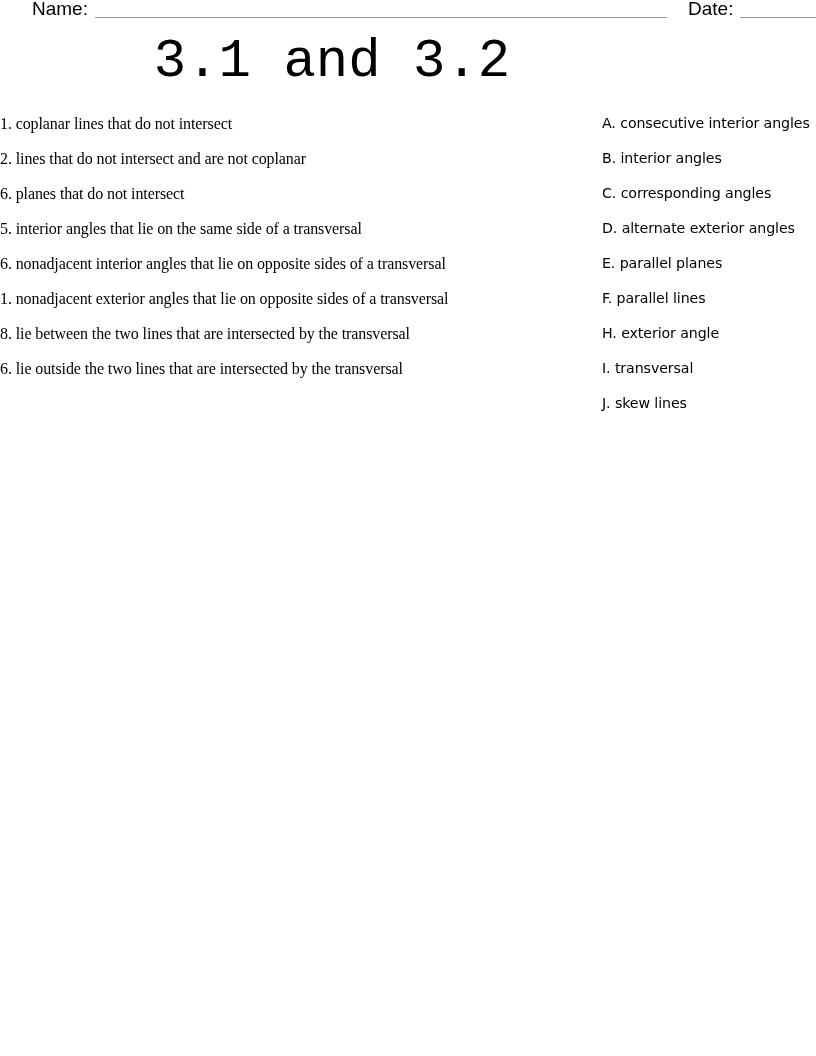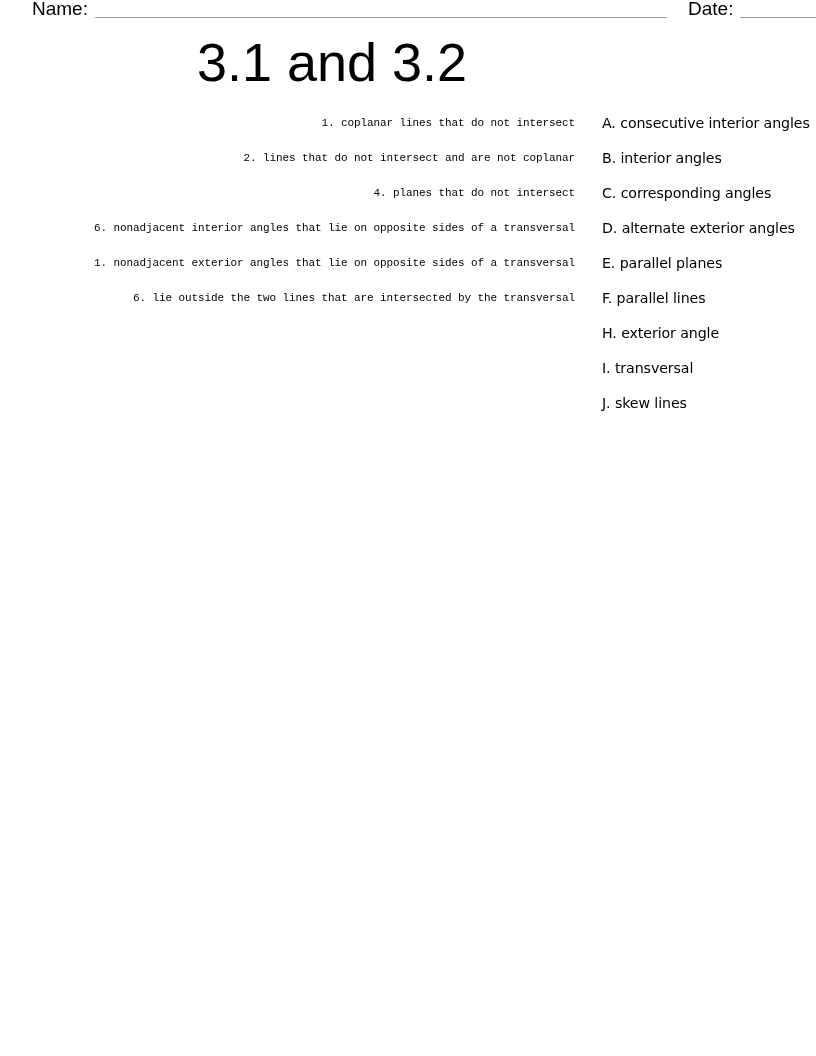--- a/index.html
+++ b/index.html
@@ -48,36 +48,35 @@
       top: 17px;
       width: 76px;
       border-bottom: 1px solid #9a9a9a;
     }
     .title {
       position: absolute;
       top: 28px;
       left: 0;
       width: 664px;
       text-align: center;
-      font-family: Liberation Sans, sans-serif;
+      font-family: Liberation Mono, monospace;
       font-size: 54px;
       line-height: 68px;
       font-weight: normal;
       margin: 0;
     }
     .questions {
       position: absolute;
       left: 0;
       top: 112px;
       width: 575px;
-      font-family: Liberation Mono, monospace;
-      font-size: 11px;
+      font-family: Liberation Serif, serif;
+      font-size: 16px;
       line-height: 23px;
       letter-spacing: -0.1px;
-      text-align: right;
     }
     .question {
       margin: 0 0 12px 0;
     }
     .answers {
       position: absolute;
       left: 602px;
       top: 112px;
       width: 214px;
       font-family: "DejaVu Sans", sans-serif;
@@ -98,23 +97,25 @@
   <div class="name-line"></div>
   <span class="date-label">Date:</span>
   <div class="date-line"></div>
 </div>
 
 <h1 class="title">3.1 and 3.2</h1>
 
 <div class="questions">
   <div class="question">1. coplanar lines that do not intersect</div>
   <div class="question">2. lines that do not intersect and are not coplanar</div>
-  <div class="question">4. planes that do not intersect</div>
+  <div class="question">6. planes that do not intersect</div>
+  <div class="question">5. interior angles that lie on the same side of a transversal</div>
   <div class="question">6. nonadjacent interior angles that lie on opposite sides of a transversal</div>
   <div class="question">1. nonadjacent exterior angles that lie on opposite sides of a transversal</div>
+  <div class="question">8. lie between the two lines that are intersected by the transversal</div>
   <div class="question">6. lie outside the two lines that are intersected by the transversal</div>
 </div>
 
 <div class="answers">
   <div class="answer">A. consecutive interior angles</div>
   <div class="answer">B. interior angles</div>
   <div class="answer">C. corresponding angles</div>
   <div class="answer">D. alternate exterior angles</div>
   <div class="answer">E. parallel planes</div>
   <div class="answer">F. parallel lines</div>

